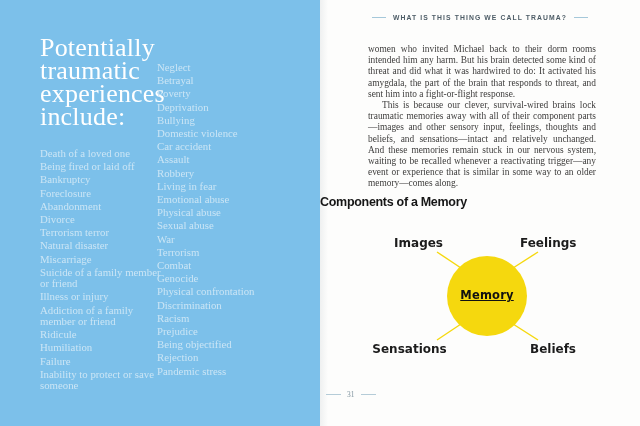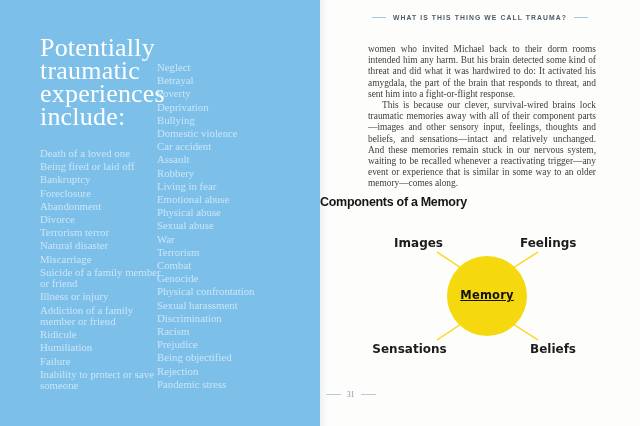--- a/index.html
+++ b/index.html
@@ -129,21 +129,20 @@
       <li>Robbery</li>
       <li>Living in fear</li>
       <li>Emotional abuse</li>
       <li>Physical abuse</li>
       <li>Sexual abuse</li>
       <li>War</li>
       <li>Terrorism</li>
       <li>Combat</li>
       <li>Genocide</li>
       <li>Physical confrontation</li>
-      <li>Sexual harassment</li>
       <li>Discrimination</li>
       <li>Racism</li>
       <li>Prejudice</li>
       <li>Being objectified</li>
       <li>Rejection</li>
       <li>Pandemic stress</li>
     </ul>
   </section>
 
   <section class="page-right">

